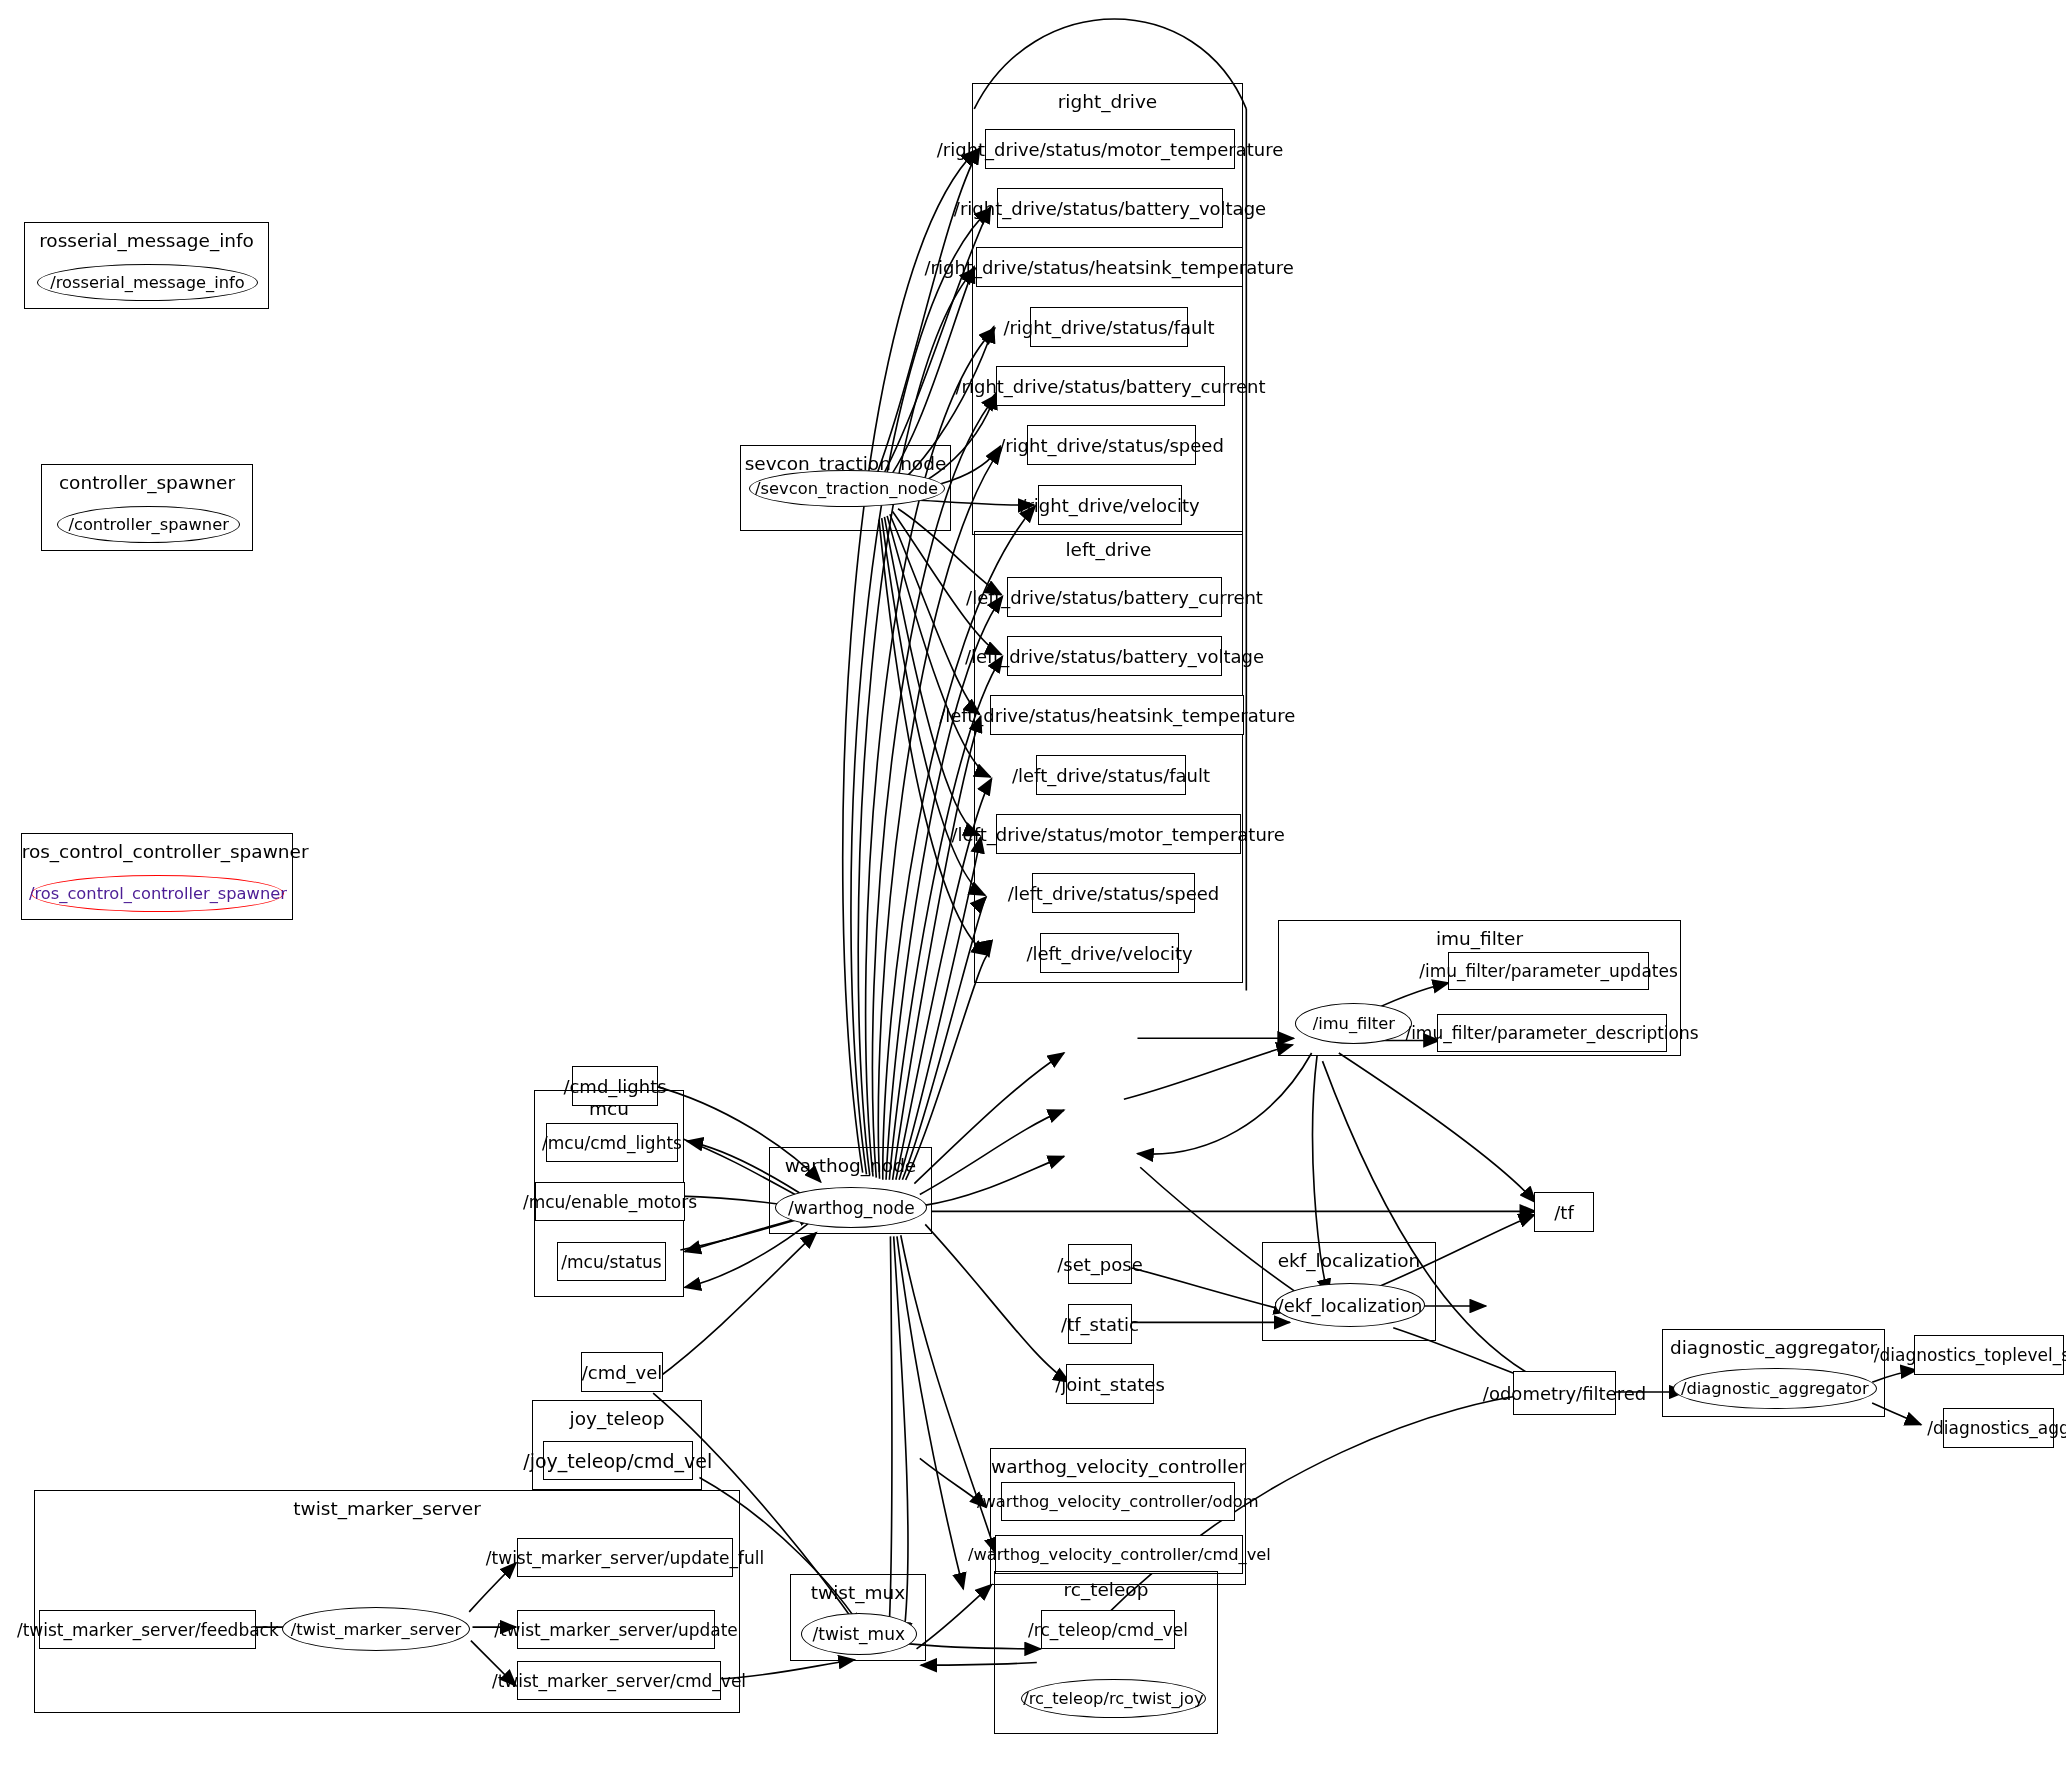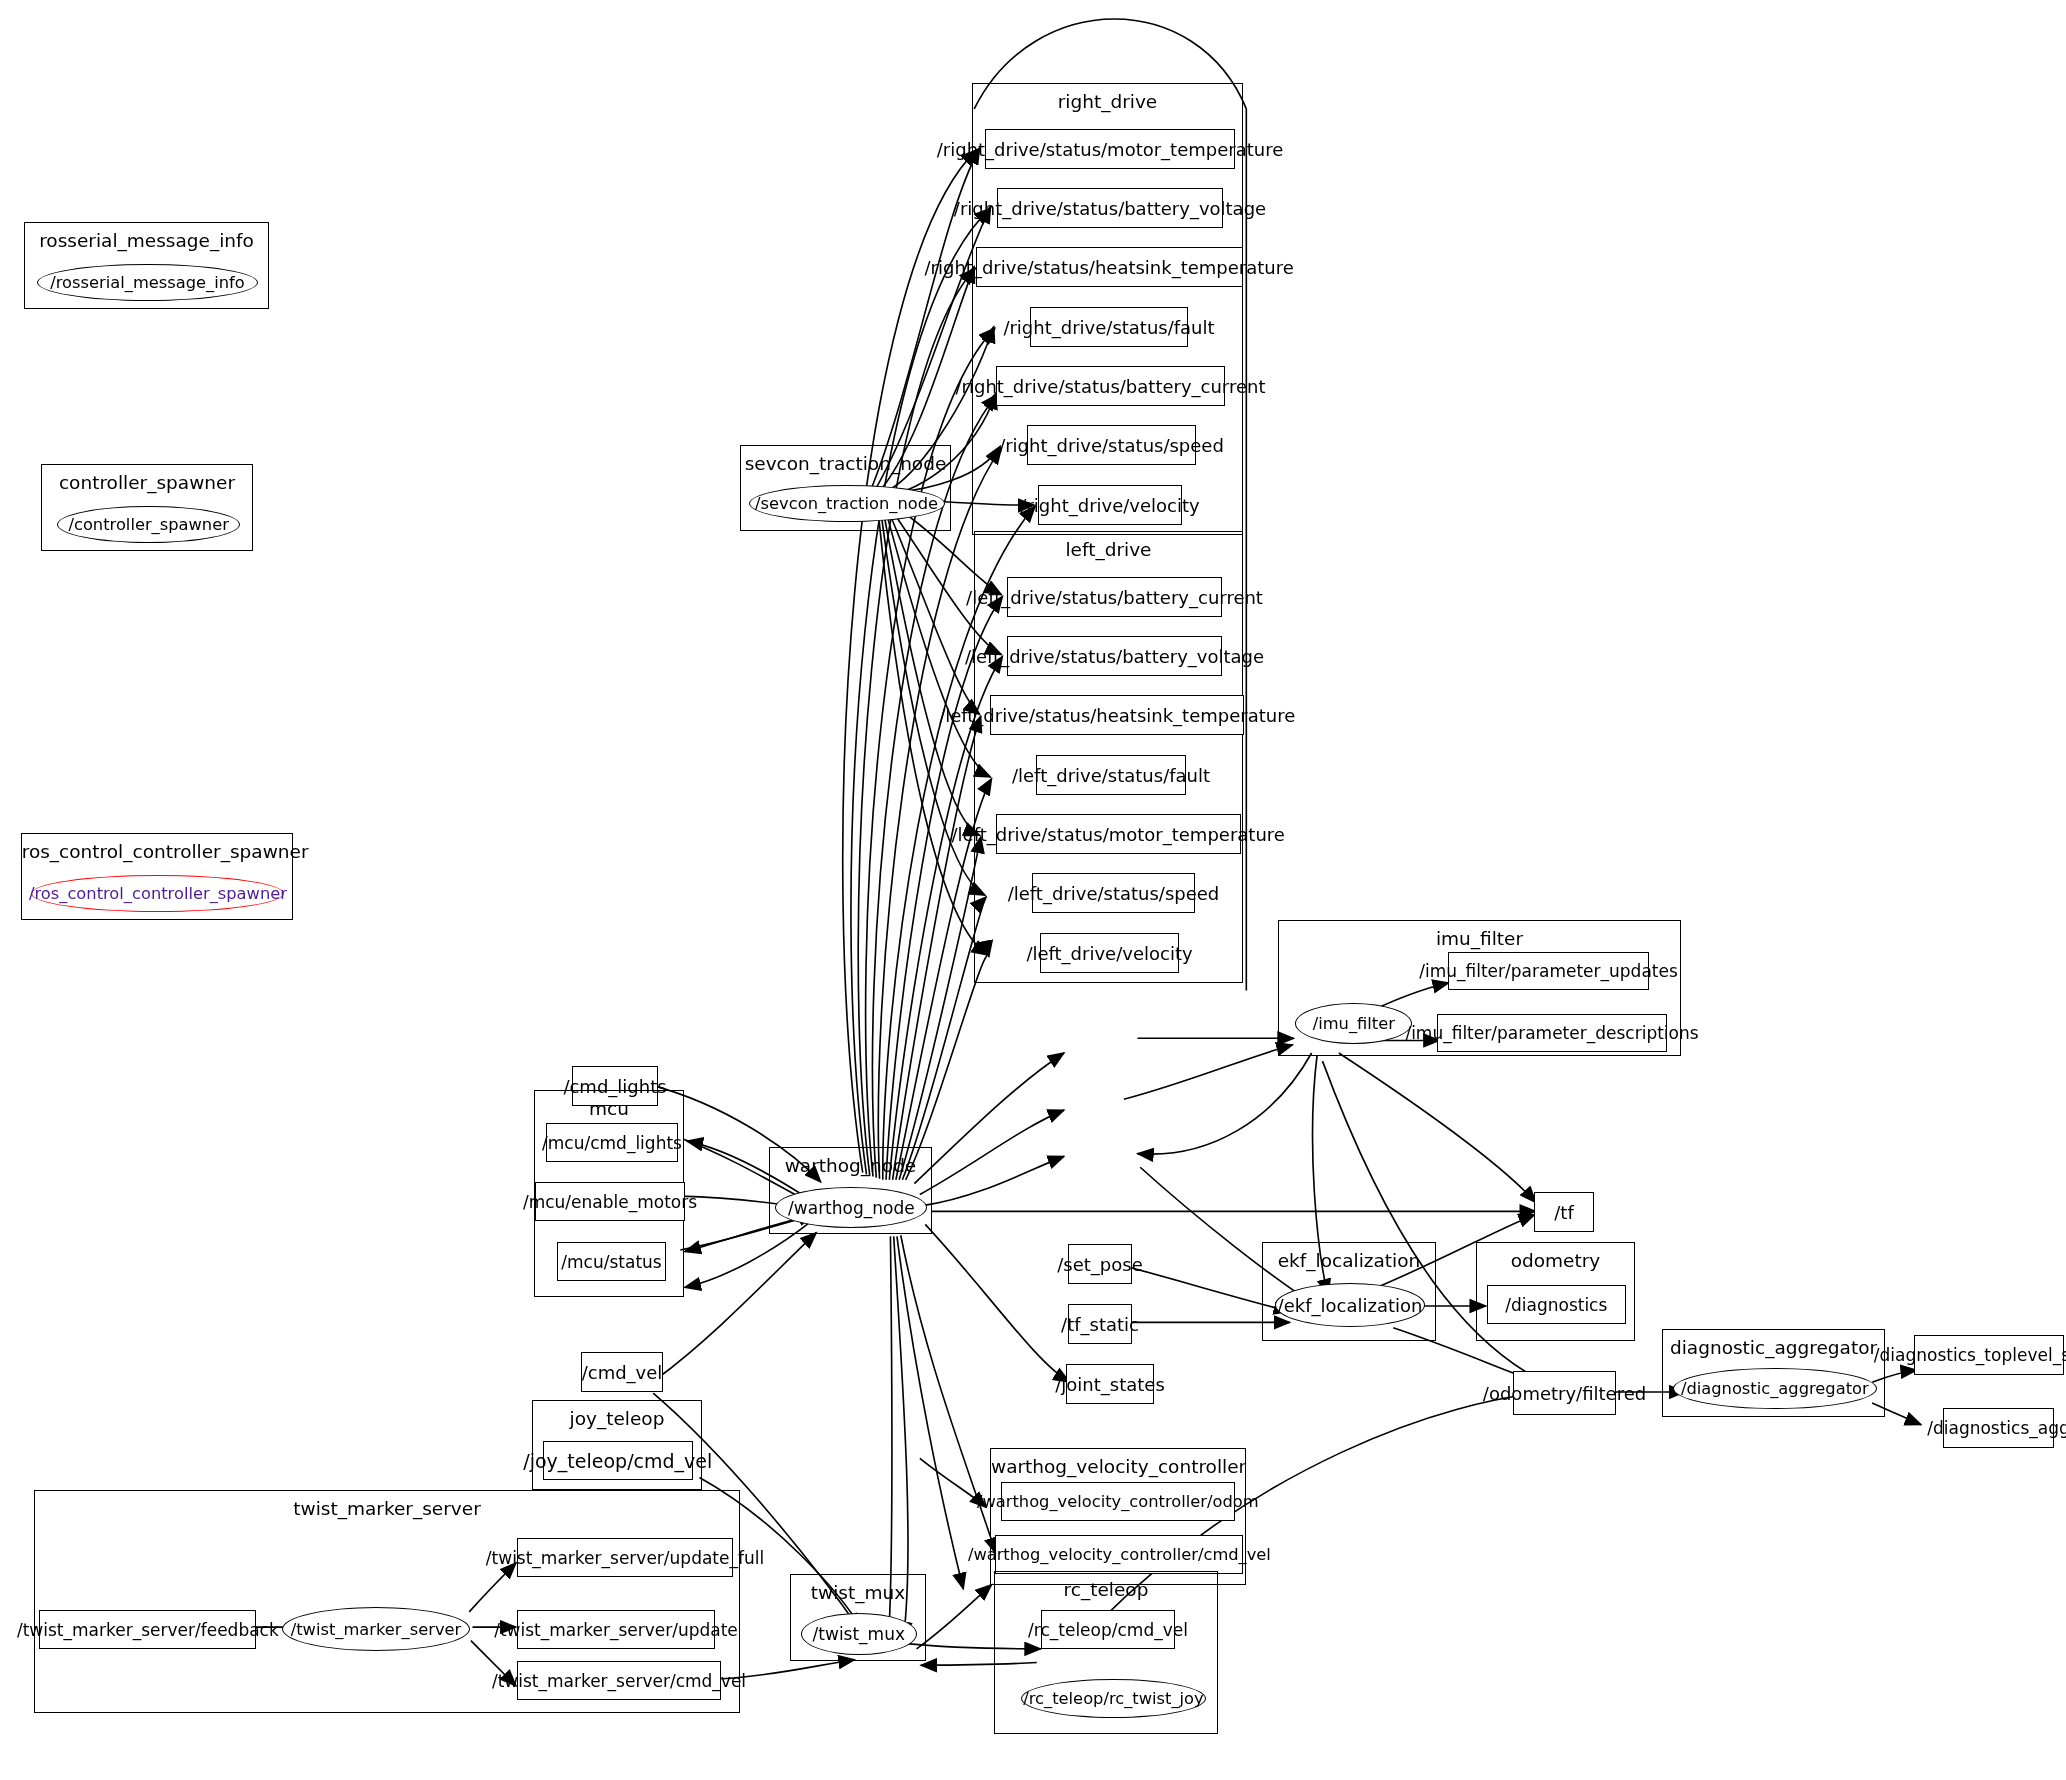--- a/index.html
+++ b/index.html
@@ -185,21 +185,21 @@
     <div class="topic" style="left:32px;top:104px;width:215px;height:40px;">/left_drive/status/battery_voltage</div>
     <div class="topic" style="left:15.2px;top:163px;width:254px;height:40px;">/left_drive/status/heatsink_temperature</div>
     <div class="topic" style="left:61px;top:223px;width:150px;height:40px;">/left_drive/status/fault</div>
     <div class="topic" style="left:20.7px;top:282px;width:245px;height:40px;">/left_drive/status/motor_temperature</div>
     <div class="topic" style="left:57px;top:341px;width:163px;height:40px;">/left_drive/status/speed</div>
     <div class="topic" style="left:65px;top:401px;width:139px;height:40px;">/left_drive/velocity</div>
   </div>
 
   <div class="cluster" style="left:740px;top:445px;width:211px;height:86px;">
     <div class="cl-title">sevcon_traction_node</div>
-    <div class="node" style="left:7.6px;top:39px;width:196px;height:37px;font-size:16.3px;">/sevcon_traction_node</div>
+    <div class="node" style="left:7.6px;top:24px;width:196px;height:37px;font-size:16.3px;">/sevcon_traction_node</div>
   </div>
 
 
   <div class="cluster" style="left:1278px;top:920px;width:403px;height:136px;">
     <div class="cl-title">imu_filter</div>
     <div class="node" style="left:16.3px;top:82px;width:117px;height:41px;font-size:16.3px;">/imu_filter</div>
     <div class="topic" style="left:169px;top:30.5px;width:201px;height:38px;font-size:17px;">/imu_filter/parameter_updates</div>
     <div class="topic" style="left:158px;top:93px;width:230px;height:38px;font-size:17px;">/imu_filter/parameter_descriptions</div>
   </div>
 
@@ -225,24 +225,20 @@
 
   <div class="topic" style="left:1066px;top:1364px;width:88px;height:40px;">/joint_states</div>
 
   <div class="topic" style="left:581px;top:1352px;width:82px;height:40px;">/cmd_vel</div>
 
   <div class="cluster" style="left:1262px;top:1242px;width:174px;height:99px;">
     <div class="cl-title">ekf_localization</div>
     <div class="node" style="left:12px;top:40px;width:150px;height:44px;font-size:18px;">/ekf_localization</div>
   </div>
 
-  <div class="cluster" style="left:1476px;top:1242px;width:159px;height:99px;">
-    <div class="cl-title">odometry</div>
-    <div class="topic" style="left:9.8px;top:42px;width:139px;height:39px;font-size:17px;">/diagnostics</div>
-  </div>
 
   <div class="topic" style="left:1513px;top:1371px;width:103px;height:44px;">/odometry/filtered</div>
 
   <div class="cluster" style="left:1662px;top:1329px;width:223px;height:88px;">
     <div class="cl-title">diagnostic_aggregator</div>
     <div class="node" style="left:9.8px;top:38px;width:204px;height:41px;font-size:16.3px;">/diagnostic_aggregator</div>
   </div>
 
   <div class="topic" style="left:1914px;top:1335px;width:150px;height:40px;font-size:17px;">/diagnostics_toplevel_state</div>
 

